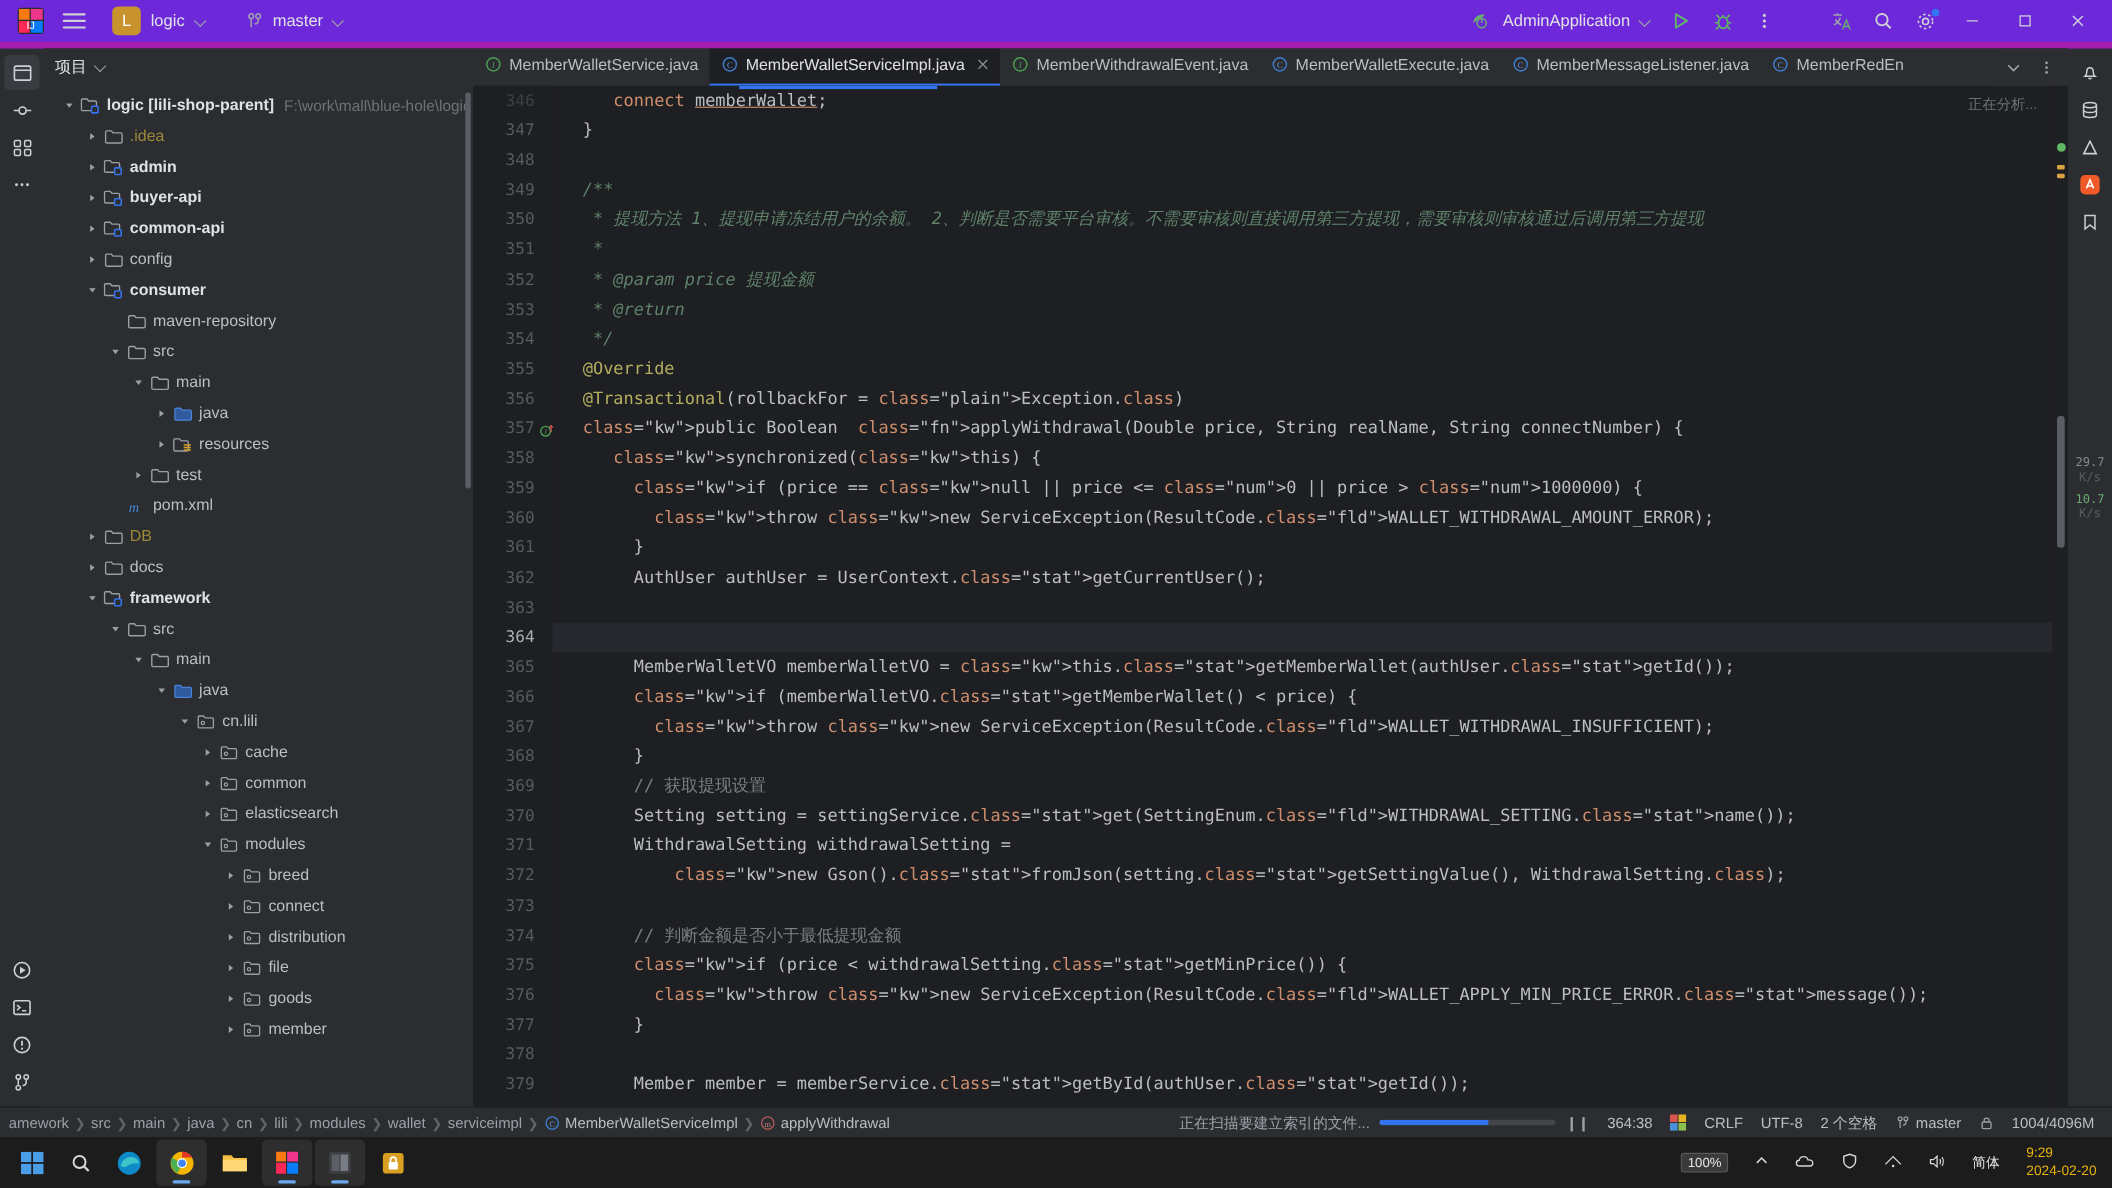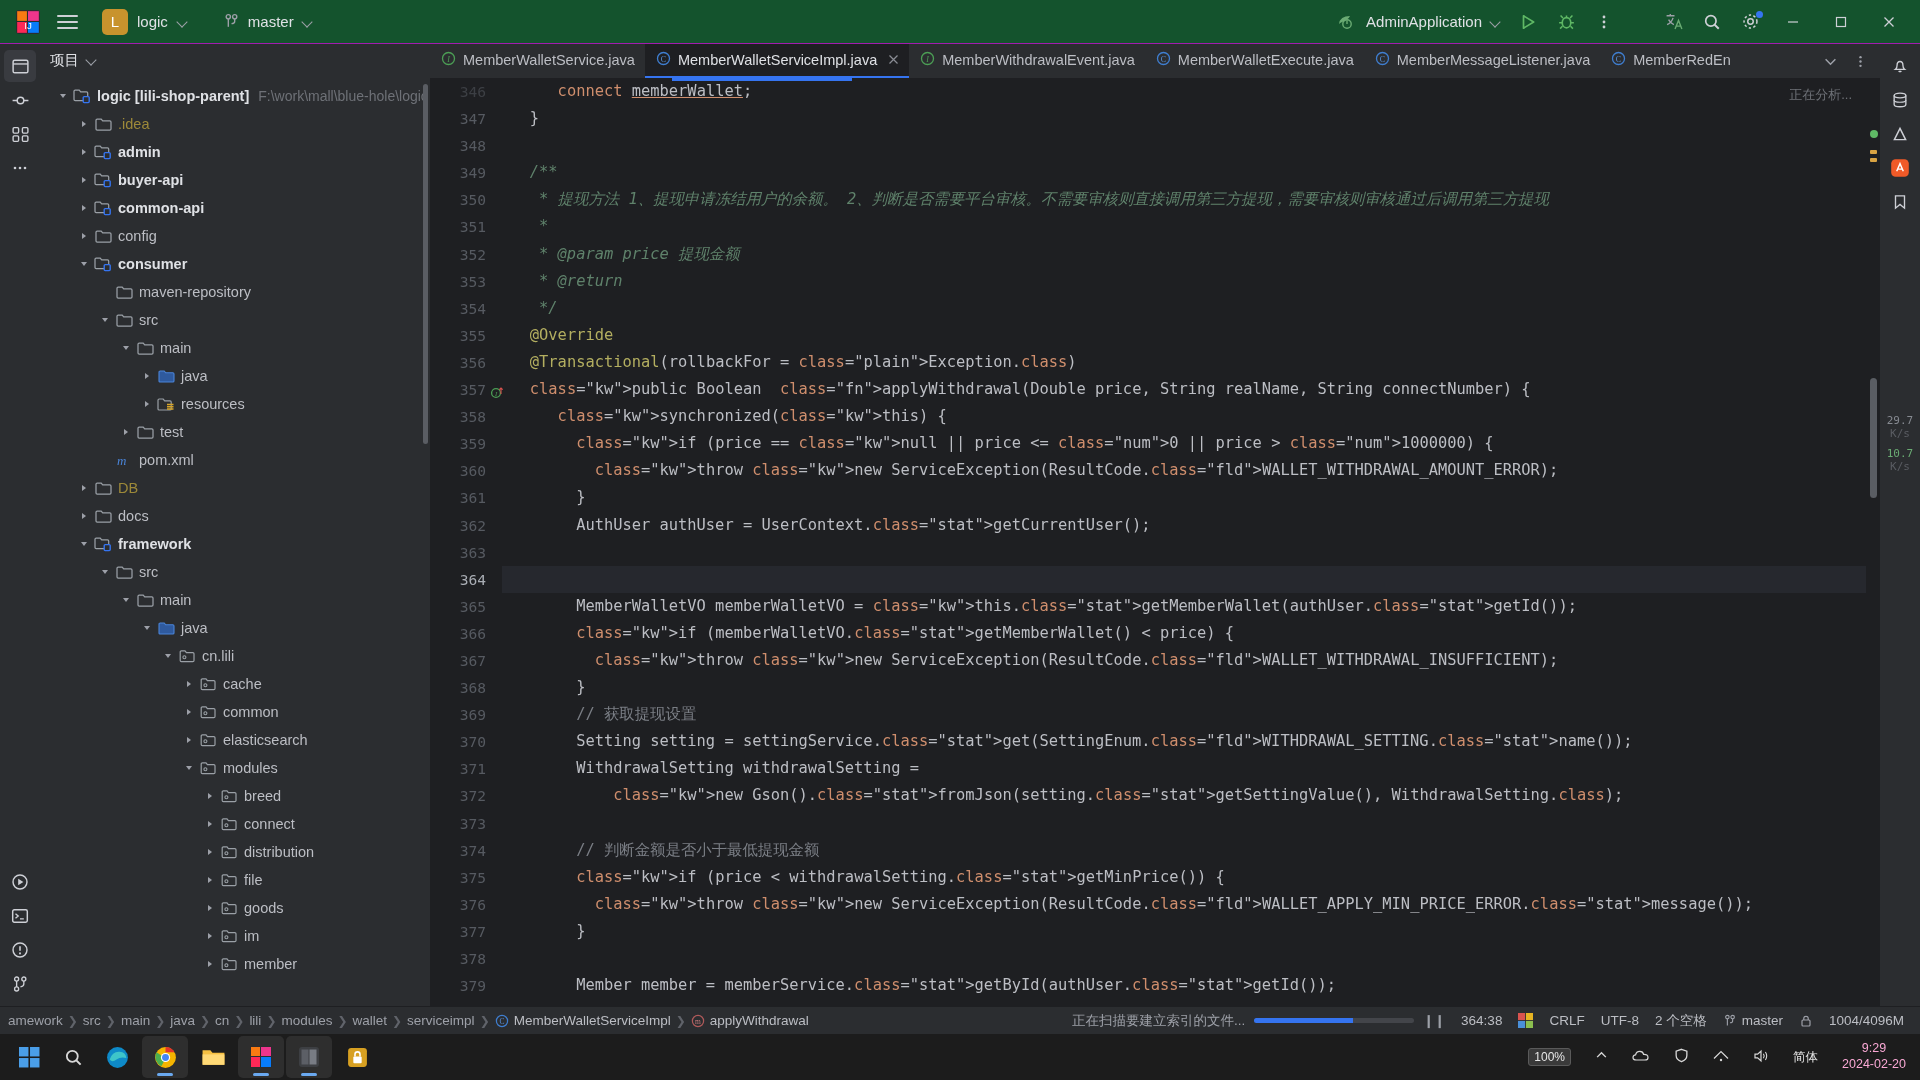--- a/index.html
+++ b/index.html
@@ -7,22 +7,22 @@
     width: 1920px; height: 1080px;
     background: #1e1f22;
     font-family: "Liberation Sans", sans-serif;
     overflow: hidden;
     color: #bcbec4;
   }
   .app { width: 1920px; height: 1080px; display: flex; flex-direction: column; position: relative; }
 
   
   .titlebar {
-    height: 44px; background: #14532d; display: flex; align-items: center;
-    flex: 0 0 44px; border-bottom: 1px solid #a21caf; position: relative;
+    height: 44px; background: #6d28d9; display: flex; align-items: center;
+    flex: 0 0 44px; border-bottom: 6px solid #a21caf; position: relative;
   }
   .tb-left { display: flex; align-items: center; gap: 4px; padding-left: 10px; }
   .ij-logo { width: 26px; height: 26px; display:block; }
   .hamburger { width: 34px; height: 34px; display:flex; flex-direction:column; justify-content:center; align-items:center; gap:4px; cursor:pointer; border-radius:4px; }
   .hamburger span { display:block; width:21px; height:2px; background:#ced0d6; border-radius:1px; }
   .proj-chip { display:flex; align-items:center; gap:9px; padding:3px 8px 3px 4px; border-radius:5px; margin-left:10px; cursor:pointer; }
   .proj-icon { width:26px; height:26px; background:#c8932d; border-radius:5px; color:#fff; font-size:15px; display:flex; align-items:center; justify-content:center; font-weight:400; }
   .proj-name { font-size:15px; color:#dfe1e5; }
   .chev { width:12px; height:12px; display:inline-block; position:relative; }
   .chev::after { content:""; position:absolute; left:1px; top:2px; width:7px; height:7px; border-right:1.6px solid #9da0a8; border-bottom:1.6px solid #9da0a8; transform:rotate(45deg); }
@@ -117,21 +117,21 @@
   .pbar i { display:block; height:100%; background:#3574f0; width:62%; }
 
   
   .taskbar { height:46px; background:#1c1c1c; display:flex; align-items:center; flex:0 0 46px; padding:0 6px; }
   .tb-items { display:flex; align-items:center; gap:2px; }
   .tbitem { width:46px; height:42px; display:flex; align-items:center; justify-content:center; border-radius:5px; cursor:pointer; position:relative; }
   .tbitem.active { background:#2e2e2e; }
   .tbitem.active::after { content:""; position:absolute; bottom:2px; left:50%; transform:translateX(-50%); width:16px; height:3px; background:#6aa9f0; border-radius:2px; }
   .tray { margin-left:auto; display:flex; align-items:center; gap:24px; padding-right:8px; color:#e6e6e6; font-size:12.5px; }
   .zoombadge { background:#3a3a3a; border:1px solid #5a5a5a; border-radius:3px; padding:1px 5px; font-size:12px; color:#e6e6e6; }
-  .clock { text-align:center; line-height:1.25; font-size:12.5px; color:#f9a8d4; }
+  .clock { text-align:left; line-height:1.25; font-size:12.5px; color:#eab308; }
   .srchpill { width:38px; height:38px; display:flex; align-items:center; justify-content:center; border-radius:19px; cursor:pointer; }
 </style>
 </head>
 <body>
 
 <div class="app">
 
   <div class="titlebar">
     <div class="tb-left">
       <div class="icon-btn">
@@ -635,32 +635,20 @@
             <span class="tw">
               <i class="arr right"></i>
             </span>
             <span class="ticon">
               <svg width="17" height="15" viewBox="0 0 17 15">
                 <path d="M1.2 3 Q1.2 1.9 2.4 1.9 L6 1.9 L7.4 3.6 L13.8 3.6 Q15 3.6 15 4.8 L15 11.6 Q15 12.7 13.8 12.7 L2.4 12.7 Q1.2 12.7 1.2 11.6 Z" fill="none" stroke="#9aa0a6" stroke-width="1.2"></path>
                 <circle cx="5.4" cy="8.2" r="1.5" fill="none" stroke="#9aa0a6" stroke-width="1.1"></circle>
               </svg>
             </span>
             <span class="tlabel">goods</span>
-          </div>
-          <div class="trow" style="padding-left: 161px;">
-            <span class="tw">
-              <i class="arr right"></i>
-            </span>
-            <span class="ticon">
-              <svg width="17" height="15" viewBox="0 0 17 15">
-                <path d="M1.2 3 Q1.2 1.9 2.4 1.9 L6 1.9 L7.4 3.6 L13.8 3.6 Q15 3.6 15 4.8 L15 11.6 Q15 12.7 13.8 12.7 L2.4 12.7 Q1.2 12.7 1.2 11.6 Z" fill="none" stroke="#9aa0a6" stroke-width="1.2"></path>
-                <circle cx="5.4" cy="8.2" r="1.5" fill="none" stroke="#9aa0a6" stroke-width="1.1"></circle>
-              </svg>
-            </span>
-            <span class="tlabel">im</span>
           </div>
           <div class="trow" style="padding-left: 161px;">
             <span class="tw">
               <i class="arr right"></i>
             </span>
             <span class="ticon">
               <svg width="17" height="15" viewBox="0 0 17 15">
                 <path d="M1.2 3 Q1.2 1.9 2.4 1.9 L6 1.9 L7.4 3.6 L13.8 3.6 Q15 3.6 15 4.8 L15 11.6 Q15 12.7 13.8 12.7 L2.4 12.7 Q1.2 12.7 1.2 11.6 Z" fill="none" stroke="#9aa0a6" stroke-width="1.2"></path>
                 <circle cx="5.4" cy="8.2" r="1.5" fill="none" stroke="#9aa0a6" stroke-width="1.1"></circle>
               </svg>

